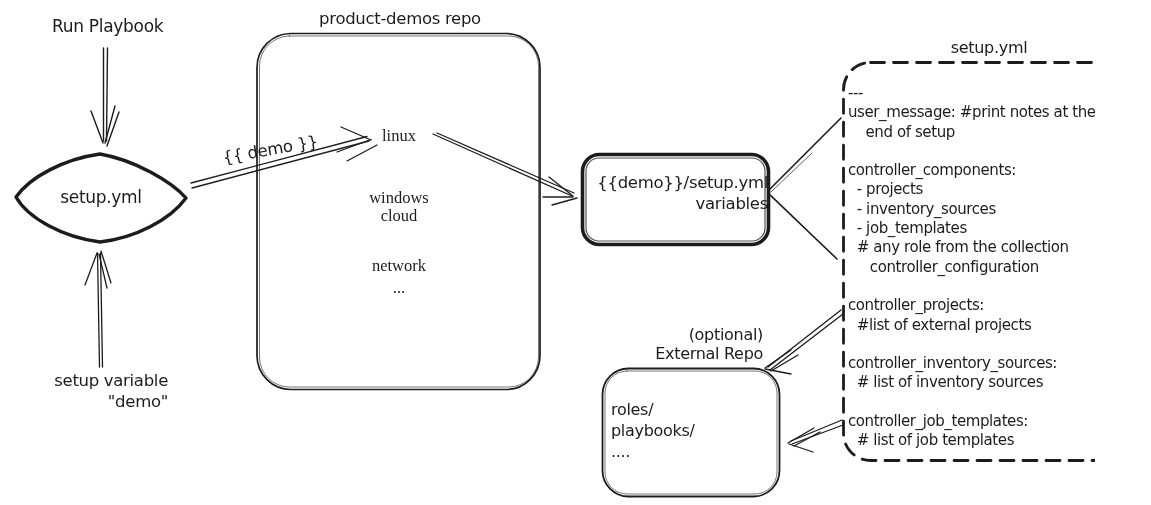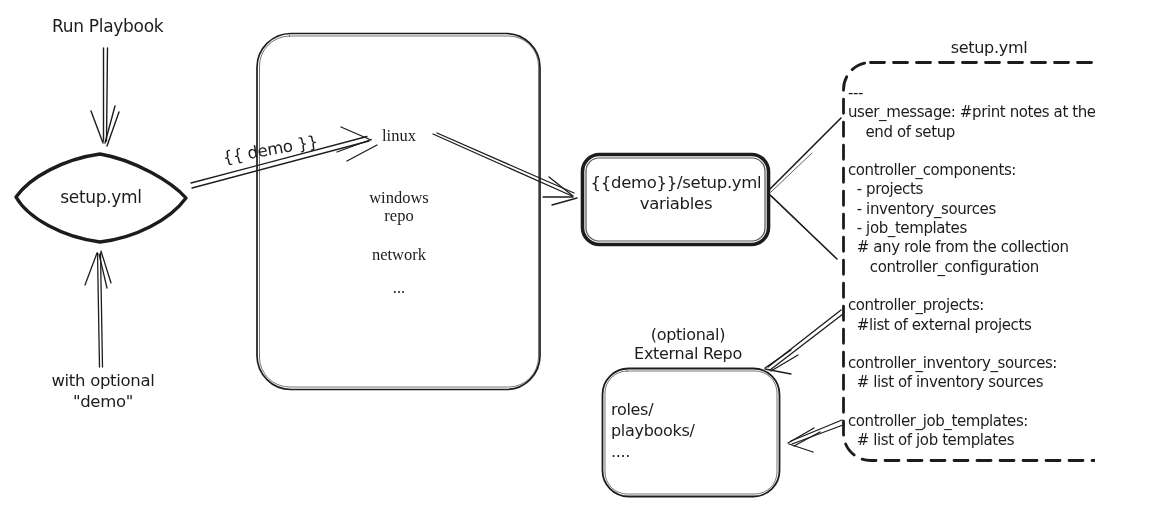--- a/index.html
+++ b/index.html
@@ -5,21 +5,21 @@
   html,body{margin:0;padding:0;background:#ffffff;}
   .canvas{
     position:relative;width:1095px;height:505px;background:#ffffff;
     font-family:"DejaVu Sans","Liberation Sans",sans-serif;
     color:#1c1c1c;overflow:hidden;border-radius:12px;
   }
   .canvas svg.wires{position:absolute;left:0;top:0;width:1151px;height:505px;}
   .txt{position:absolute;letter-spacing:-0.3px;line-height:1.25;}
   .center{text-align:center;}
   .pre{white-space:pre;}
-  .preline{white-space:pre-line;}
+  .preline{white-space:pre-line;text-align:right;}
   .s17{font-size:17px;}
   .s16{font-size:16.5px;}
   .yaml{font-size:15px;line-height:19.3px;letter-spacing:-0.4px;white-space:pre;margin:0;
         font-family:"DejaVu Sans","Liberation Sans",sans-serif;}
   .rot{transform:rotate(-10deg);transform-origin:center;}
   .repo-item{position:absolute;left:339px;width:120px;text-align:center;font-size:16.5px;font-family:Liberation Serif, serif;}
 </style>
 </head>
 <body>
 
@@ -99,30 +99,31 @@
       <path d="M814 428 L788 443"></path>
       <path d="M813 452 L789 444"></path>
       <path d="M820 432 L794 446"></path>
     </g>
   </svg>
 
   <div class="txt s17" style="left:52px;top:16px;width:150px;">Run Playbook</div>
 
   <div class="txt s17 center" style="left:15px;top:187px;width:172px;">setup.yml</div>
 
-  <div class="txt s16 center preline" style="left:38px;top:371px;width:130px;">with optional
+  <div class="txt s16 center preline" style="left:38px;top:371px;width:130px;">setup variable
 "demo"</div>
 
   <div class="txt s16 rot" style="left:222px;top:139px;width:110px;">{{ demo }}</div>
 
+  <div class="txt s16 center" style="left:300px;top:9px;width:200px;">product-demos repo</div>
 
   <div class="repo-item" style="top:126px;">linux</div>
   <div class="repo-item" style="top:166px;margin-top:22px;">windows</div>
-  <div class="repo-item" style="top:206px;">repo</div>
-  <div class="repo-item" style="top:245px;">network</div>
+  <div class="repo-item" style="top:206px;">cloud</div>
+  <div class="repo-item" style="top:256px;">network</div>
   <div class="repo-item" style="top:278px;">...</div>
 
   <div class="txt s16 center preline" style="left:584px;top:172px;width:184px;line-height:21px;">{{demo}}/setup.yml
 variables</div>
 
   <div class="txt center" style="left:919px;top:38px;width:140px;font-size:16px;">setup.yml</div>
 
   <pre class="txt yaml" style="left:848px;top:84px;">---
 user_message: #print notes at the
     end of setup

